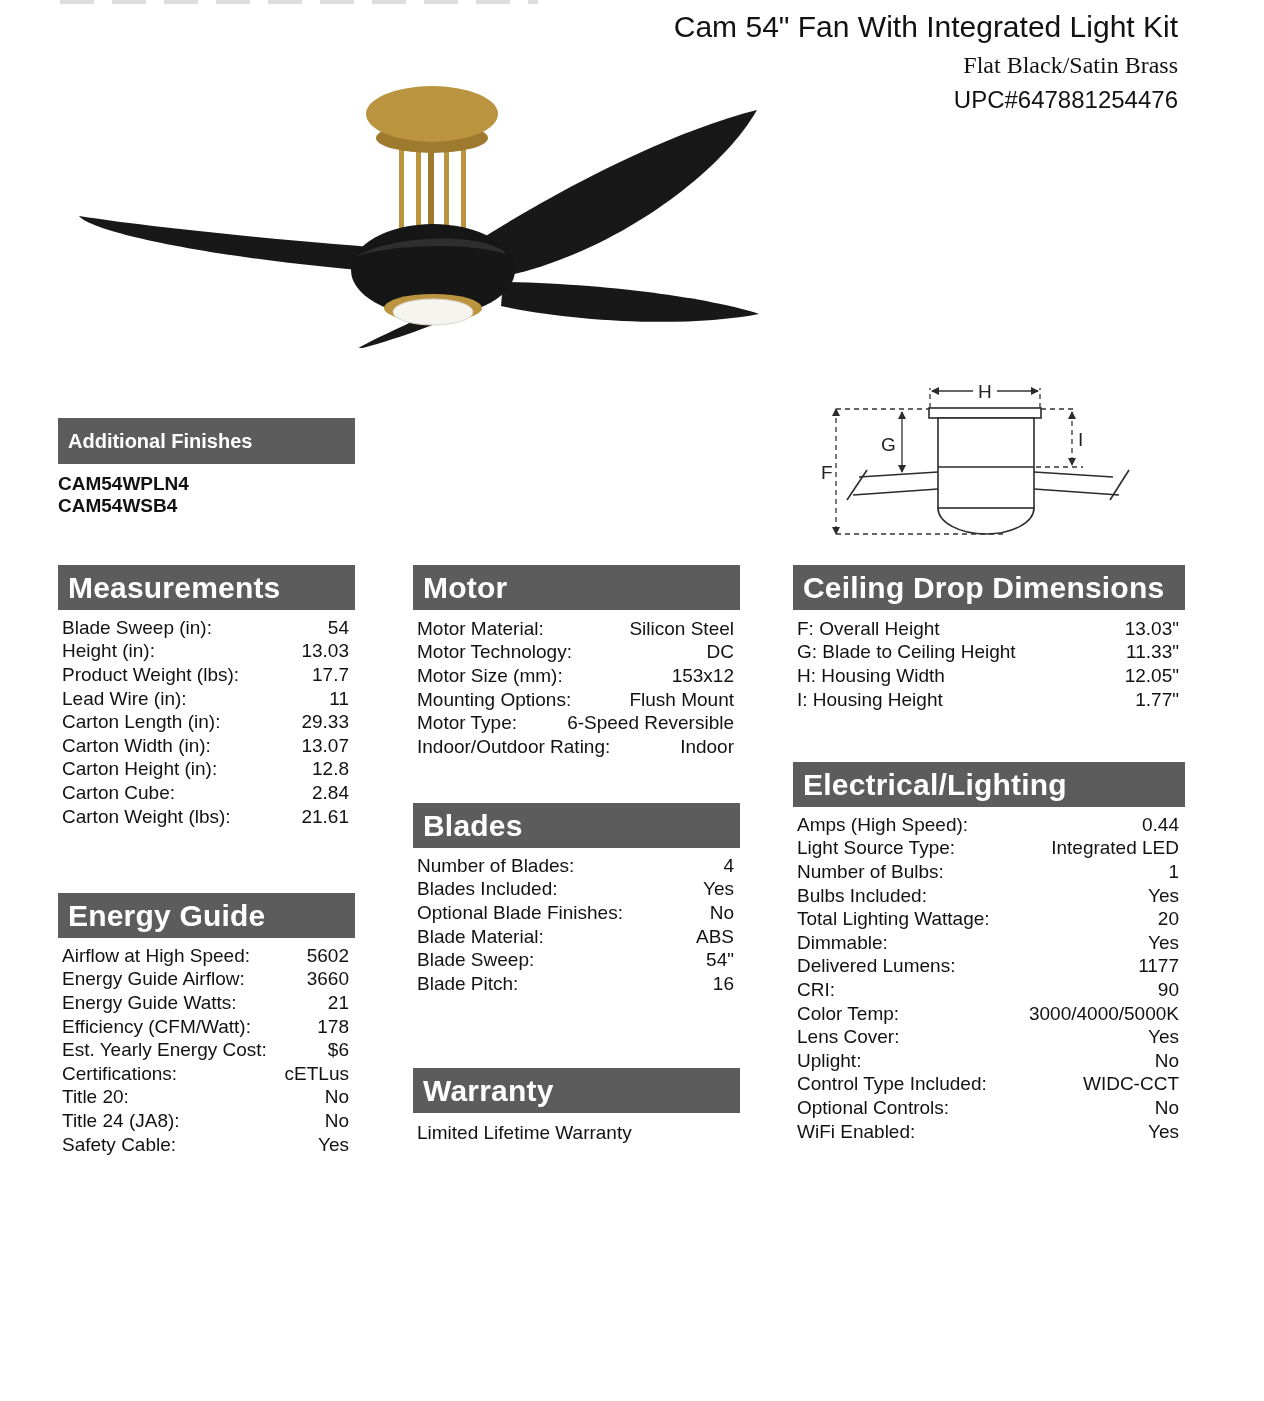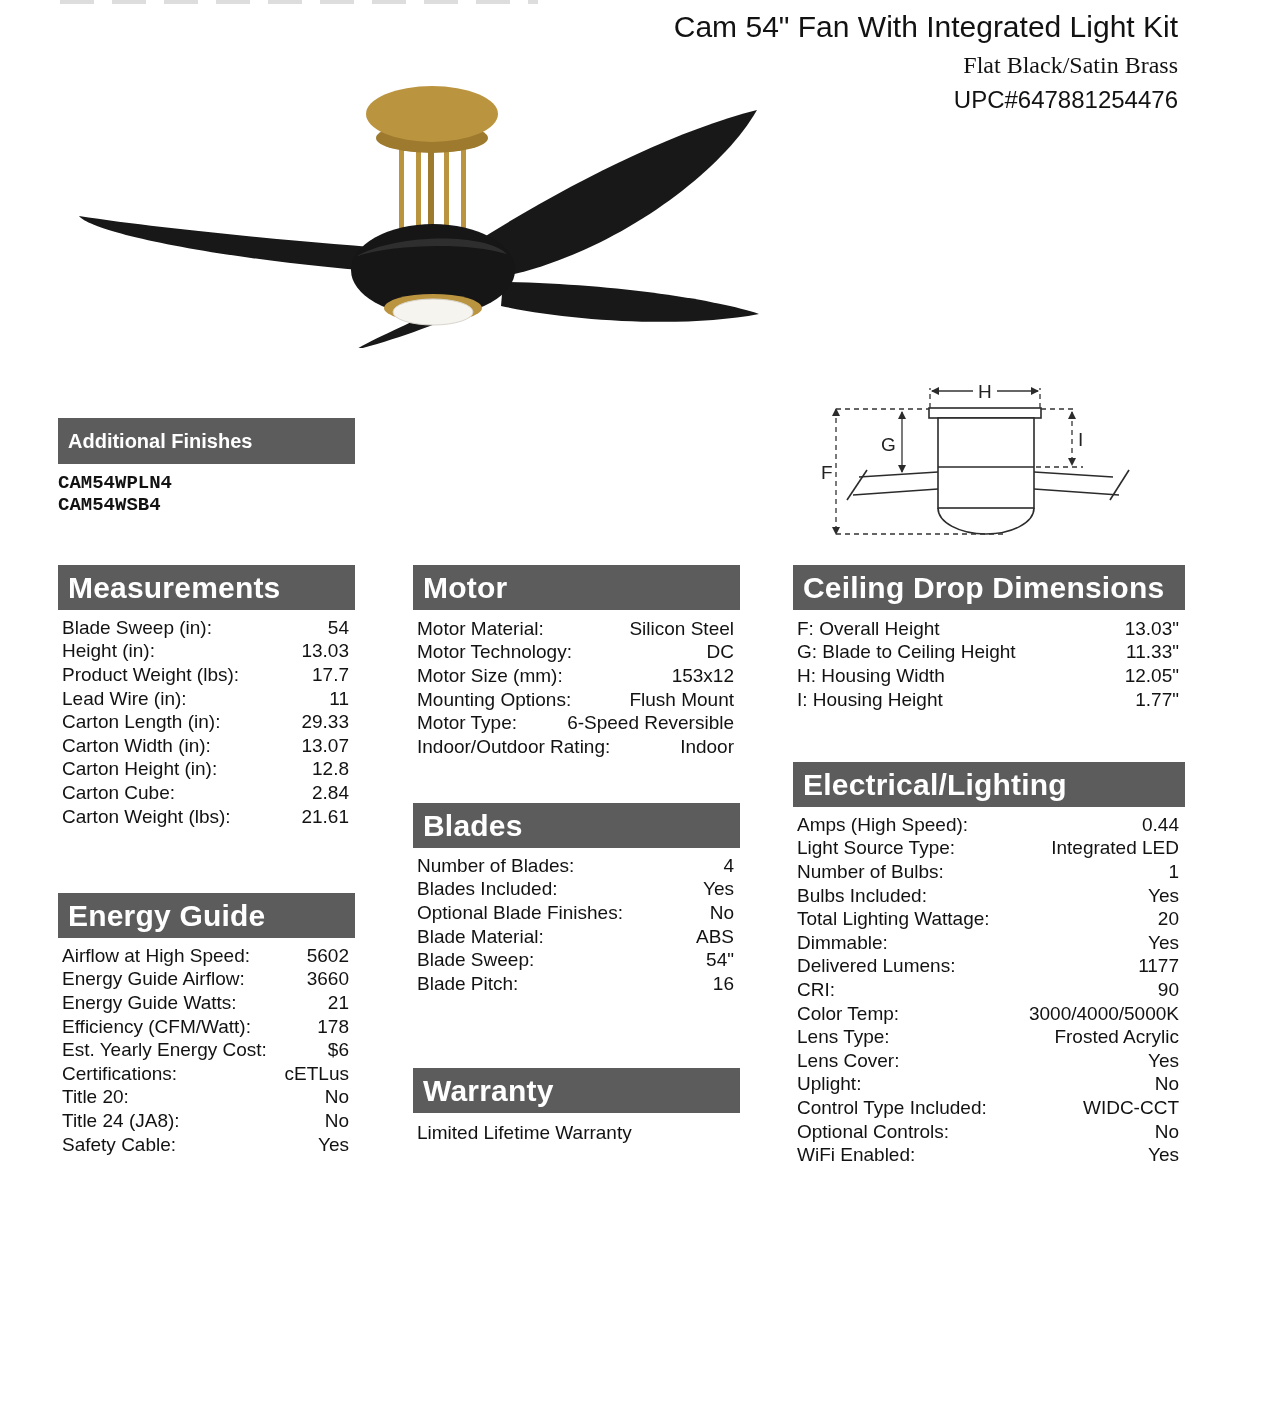--- a/index.html
+++ b/index.html
@@ -25,21 +25,21 @@
   .h-main{height:45px;font-size:30px;letter-spacing:.2px;}
   .h-af{height:46px;font-size:20px;text-align:center;}
   .rows{margin-top:6px;}
   .row{
     display:flex;justify-content:space-between;align-items:center;
     height:23.6px;font-size:19px;
   }
   .row .lbl{padding-left:4px;white-space:nowrap;}
   .row .val{padding-right:6px;white-space:nowrap;}
   .finish-list{margin-top:9px;}
-  .finish-item{font-weight:bold;font-size:19px;line-height:21.5px;font-family:Liberation Mono, monospace;}
+  .finish-item{font-weight:bold;font-size:19px;line-height:21.5px;}
   .warranty-text{margin-top:9px;font-size:19px;padding-left:4px;}
   svg text{font-family:"Liberation Sans", sans-serif;}
 </style>
 </head>
 <body style="color: rgb(18, 18, 18);">
 
 <div class="top-remnant"></div>
 
 <header class="title-block">
   <div class="product-title">Cam 54" Fan With Integrated Light Kit</div>
@@ -324,24 +324,20 @@
       </div>
       <div class="row">
         <span class="lbl">CRI:</span>
         <span class="val">90</span>
       </div>
       <div class="row">
         <span class="lbl">Color Temp:</span>
         <span class="val">3000/4000/5000K</span>
       </div>
       <div class="row">
-        <span class="lbl">Lens Type:</span>
-        <span class="val">Frosted Acrylic</span>
-      </div>
-      <div class="row">
         <span class="lbl">Lens Cover:</span>
         <span class="val">Yes</span>
       </div>
       <div class="row">
         <span class="lbl">Uplight:</span>
         <span class="val">No</span>
       </div>
       <div class="row">
         <span class="lbl">Control Type Included:</span>
         <span class="val">WIDC-CCT</span>

